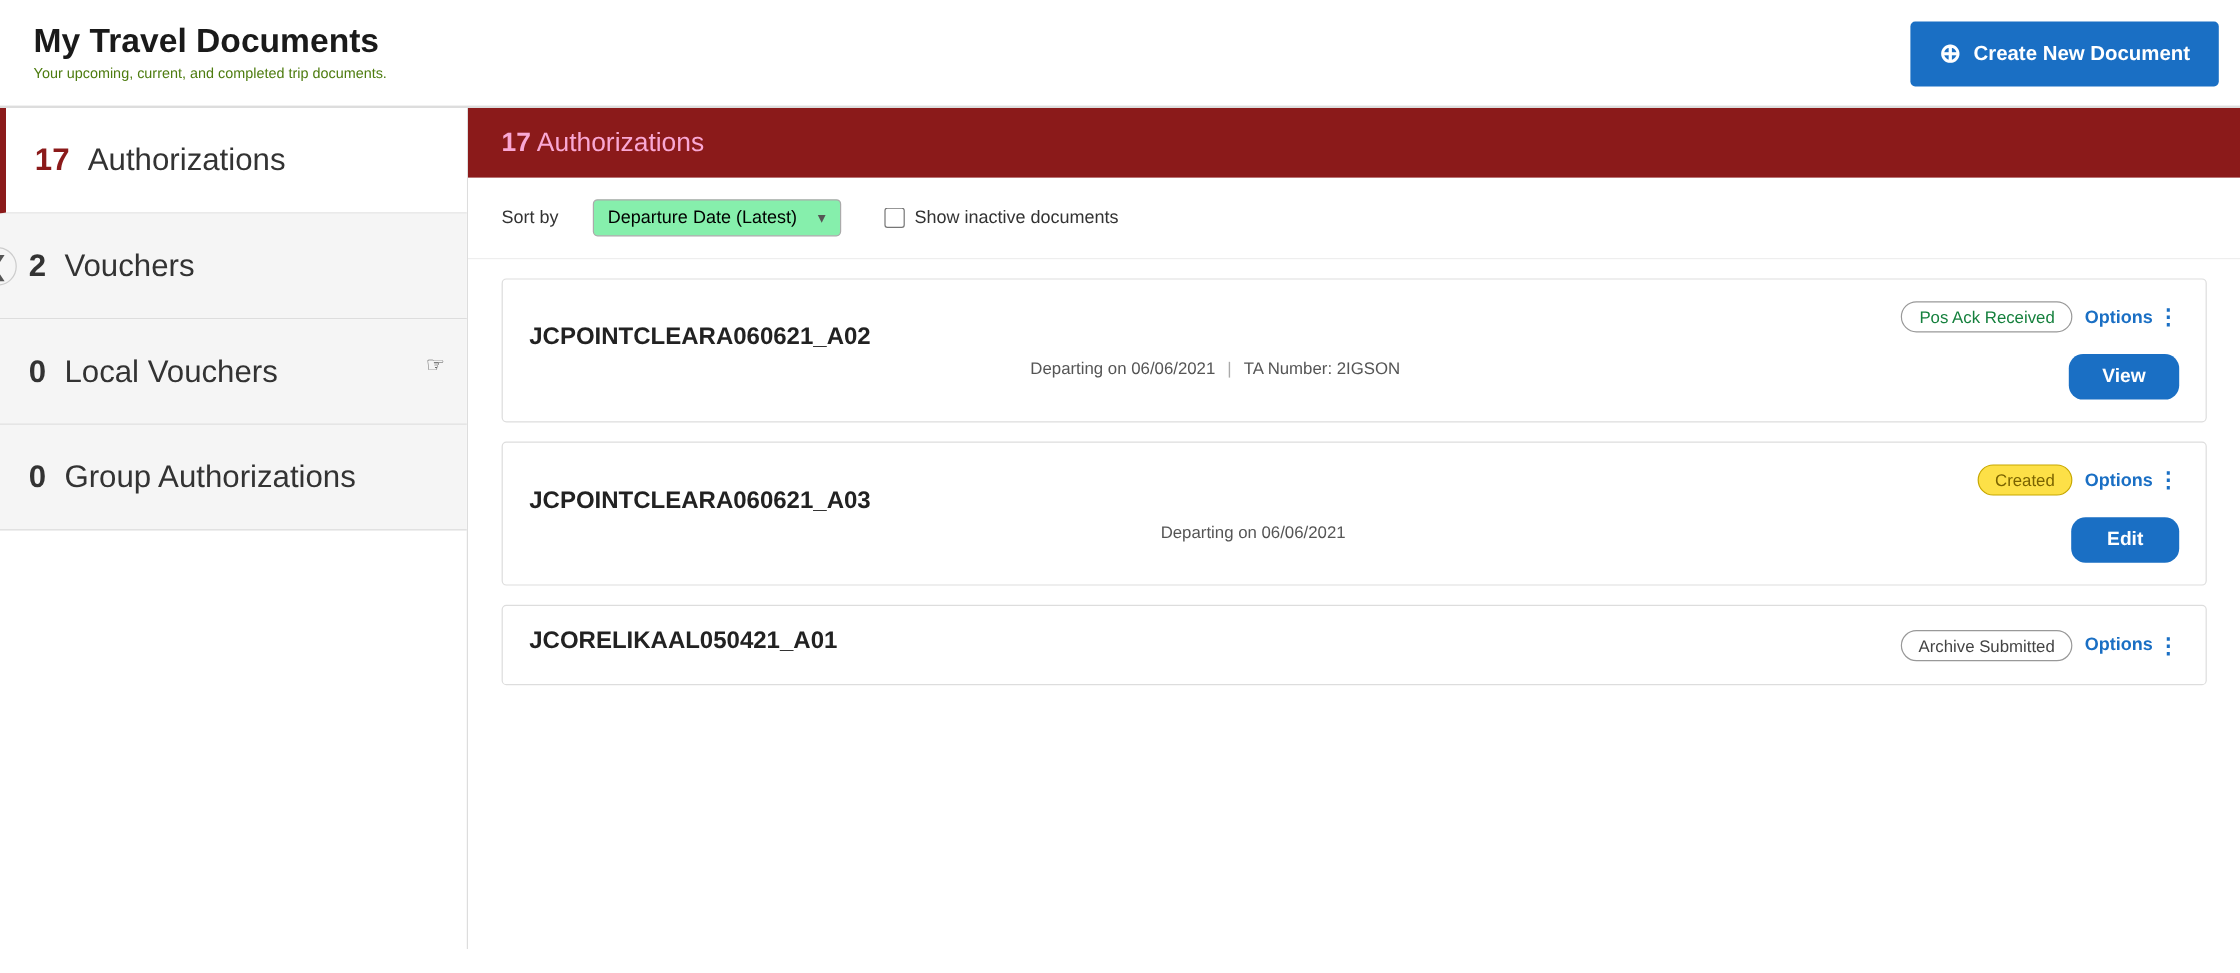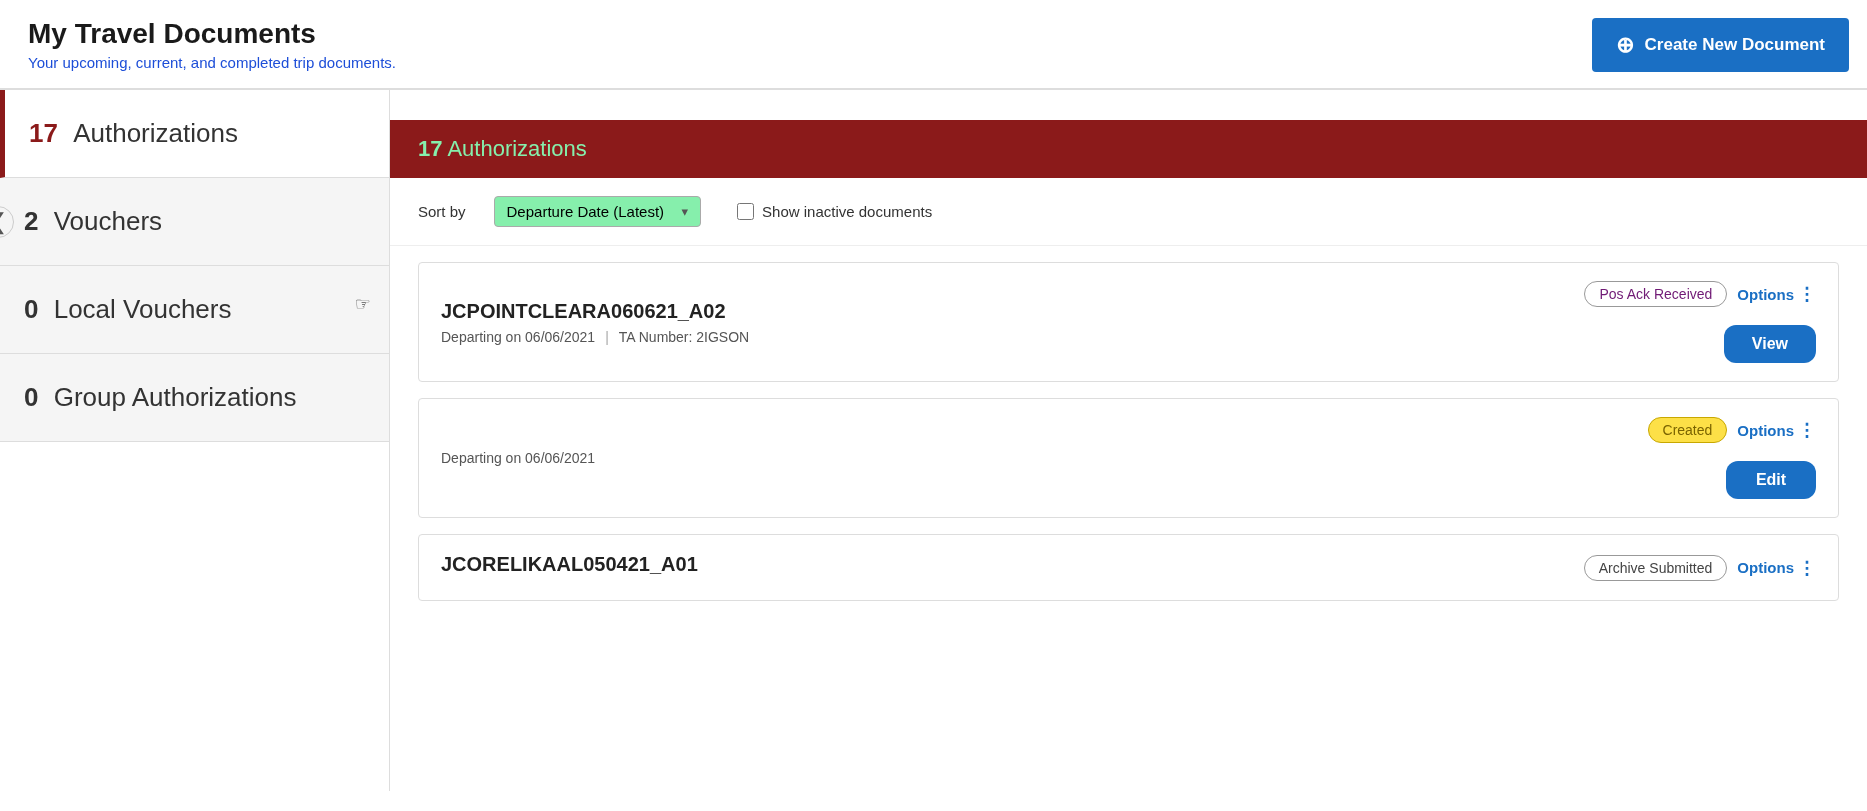--- a/index.html
+++ b/index.html
@@ -12,22 +12,22 @@
       justify-content: space-between;
       padding: 18px 18px 16px 28px;
       border-bottom: 2px solid #ddd;
     }
     .header-title h1 {
       font-size: 28px;
       font-weight: bold;
       color: #1a1a1a;
     }
     .header-title p {
-      font-size: 15px;
-      color: #1d4ed8;
+      font-size: 12px;
+      color: #4d7c0f;
       margin-top: 4px;
     }
     .create-btn {
       display: flex;
       align-items: center;
       gap: 10px;
       background: #1a6fc4;
       color: #fff;
       border: none;
       border-radius: 4px;
@@ -110,25 +110,24 @@
 
     
     .content {
       flex: 1;
       padding: 0;
     }
 
     
     .section-header {
       background: #8b1a1a;
-      color: #86efac;
+      color: #f9a8d4;
       padding: 16px 28px;
       font-size: 22px;
       font-weight: normal;
-      margin-top: 30px;
     }
     .section-header .section-count {
       font-weight: bold;
     }
 
     
     .sort-bar {
       display: flex;
       align-items: center;
       gap: 28px;
@@ -196,20 +195,21 @@
       font-weight: bold;
       color: #222;
       margin-bottom: 6px;
     }
     .doc-meta {
       font-size: 14px;
       color: #555;
       display: flex;
       align-items: center;
       gap: 0;
+      justify-content: center;
     }
     .doc-meta .separator {
       margin: 0 10px;
       color: #aaa;
     }
     .doc-actions {
       display: flex;
       align-items: center;
       gap: 18px;
       flex-direction: column;
@@ -218,21 +218,21 @@
     .doc-actions-row {
       display: flex;
       align-items: center;
       gap: 10px;
     }
     .status-badge {
       border: 1px solid #999;
       border-radius: 20px;
       padding: 4px 14px;
       font-size: 14px;
-      color: #701a75;
+      color: #15803d;
       background: #fff;
       white-space: nowrap;
     }
     .status-badge.created {
       border-color: #c8a800;
       color: #7a6300;
       background: #fde047;
     }
     .status-badge.archive {
       border-color: #999;
@@ -344,20 +344,21 @@
               <button class="options-btn">
                 <span>Options</span> 
                 <span class="options-dots">⋮</span>
               </button>
             </div>
             <button class="action-btn">View</button>
           </div>
         </div>
         <div class="doc-card">
           <div class="doc-info">
+            <div class="doc-title">JCPOINTCLEARA060621_A03</div>
             <div class="doc-meta">
               <span>Departing on 06/06/2021</span>
             </div>
           </div>
           <div class="doc-actions">
             <div class="doc-actions-row">
               <span class="status-badge created">Created</span>
               <button class="options-btn">
                 <span>Options</span> 
                 <span class="options-dots">⋮</span>

